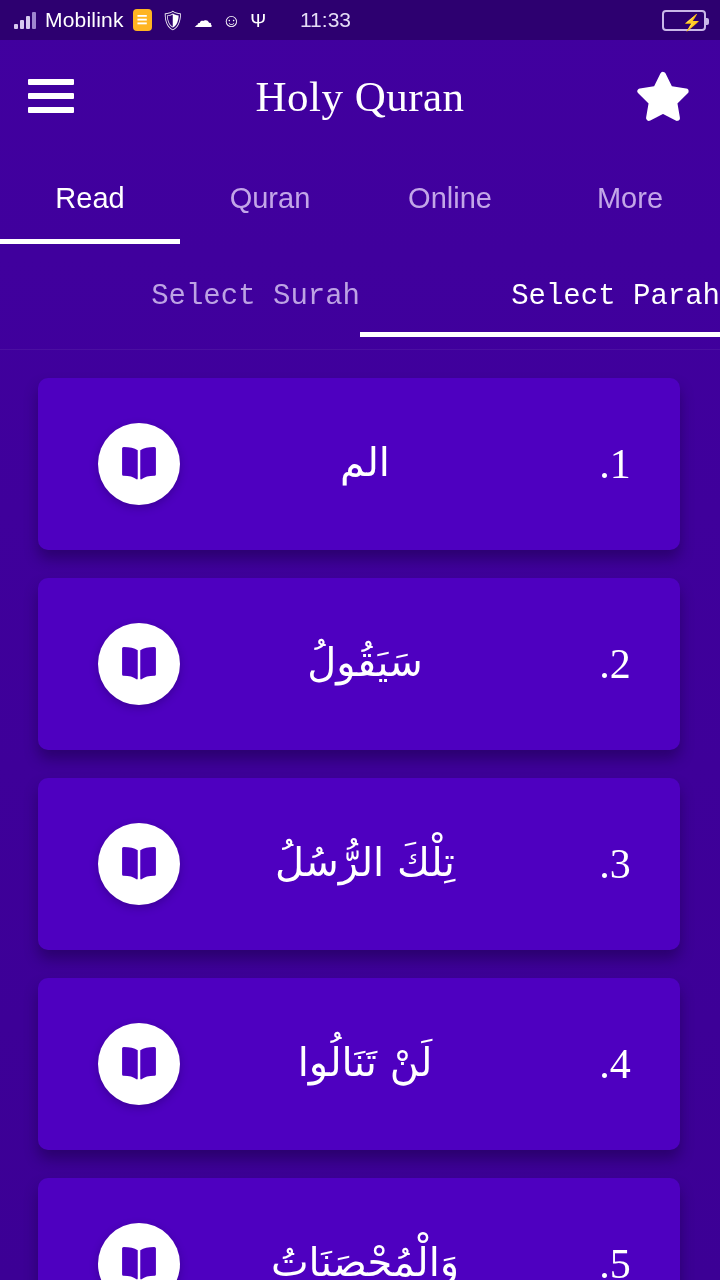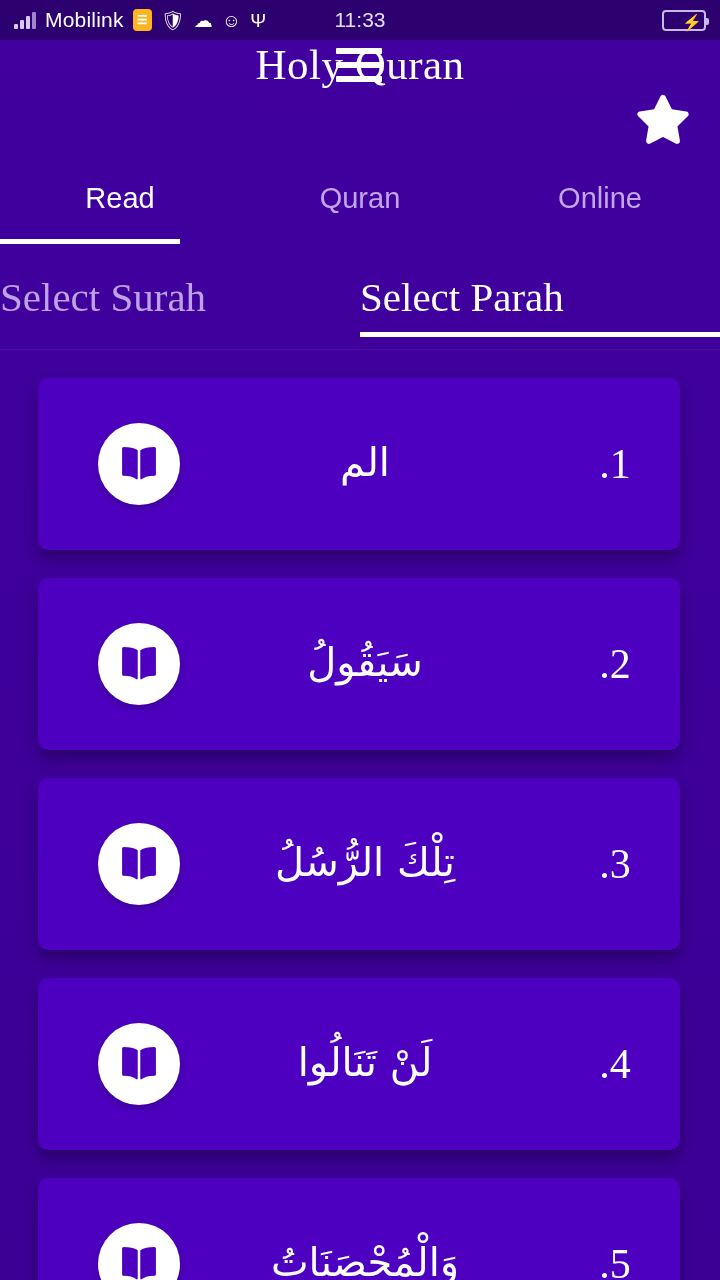--- a/index.html
+++ b/index.html
@@ -33,21 +33,21 @@
   .signal i:nth-child(4){height:17px; background:#9f86cf;}
   .carrier { color:#ffffff; font-size:21px; letter-spacing:.2px; }
   .icon-sim {
     background:#ffb521; color:#ffffff; font-size:12px; font-weight:bold;
     width:19px; height:22px; border-radius:4px;
     display:flex; align-items:center; justify-content:center;
   }
   .sb-ico { color:#ffffff; font-size:19px; line-height:1; display:block; }
   .sb-time {
     position:absolute; left:0; right:0; margin:auto;
-    width:120px; text-align:center;
+    width:120px; text-align:left;
     color:#e4dcf5; font-size:21px;
   }
   .sb-right { margin-left:auto; display:flex; align-items:center; }
   .battery {
     width:44px; height:21px;
     border:2px solid #c9b8e8; border-radius:4px;
     position:relative; padding:2px;
   }
   .battery::after {
     content:""; position:absolute; right:-5px; top:6px;
@@ -55,21 +55,21 @@
   }
   .battery-fill { width:52%; height:100%; background:#1fd18a; border-radius:1px; }
   .bolt {
     position:absolute; left:18px; top:0px;
     color:#ffffff; font-size:16px; line-height:21px;
   }
 
   
   .appbar {
     height:112px; display:flex; align-items:center;
-    padding:0 28px; position:relative;flex-direction:column;
+    padding:0 28px; position:relative;
   }
   .hamburger { width:48px; cursor:pointer; }
   .hamburger span {
     display:block; height:6px; background:#ffffff;
     border-radius:1px; margin:8px 0; width:46px;
   }
   .app-title {
     position:absolute; left:0; right:0; text-align:center;
     color:#ffffff; font-size:43px;
     font-family:"Liberation Serif", serif;
@@ -93,22 +93,22 @@
     width:180px; height:5px; background:#ffffff;
   }
 
   
   .subtabs {
     display:flex; height:106px; align-items:center;
     position:relative;
     border-bottom:1px solid rgba(255,255,255,.06);
   }
   .subtab {
-    flex:1; text-align:left; font-size:41px;
-    font-family:Liberation Serif, serif;
+    flex:1; text-align:right; font-size:29px;
+    font-family:Liberation Mono, monospace;
     color:#bda3e4; cursor:pointer;
   }
   .subtab.active { color:#ffffff; }
   .subtab-underline {
     position:absolute; bottom:12px; left:360px;
     width:360px; height:5px; background:#ffffff;
   }
 
   
   .list { padding:14px 0 0 0; }
@@ -184,20 +184,21 @@
       <svg class="star" viewBox="0 0 24 24">
         <path fill="#ffffff" stroke="#ffffff" stroke-width="2.4" stroke-linejoin="round" d="M12 3.2l2.9 5.9 6.5.95-4.7 4.6 1.1 6.45L12 18.05 6.2 21.1l1.1-6.45-4.7-4.6 6.5-.95z"></path>
       </svg>
     </div>
   </div>
 
   <div class="tabs">
     <div class="tab active">Read</div>
     <div class="tab">Quran</div>
     <div class="tab">Online</div>
+    <div class="tab">More</div>
     <div class="tab-underline"></div>
   </div>
 
   <div class="subtabs">
     <div class="subtab">Select Surah</div>
     <div class="subtab active">Select Parah</div>
     <div class="subtab-underline"></div>
   </div>
 
   <div class="list">

